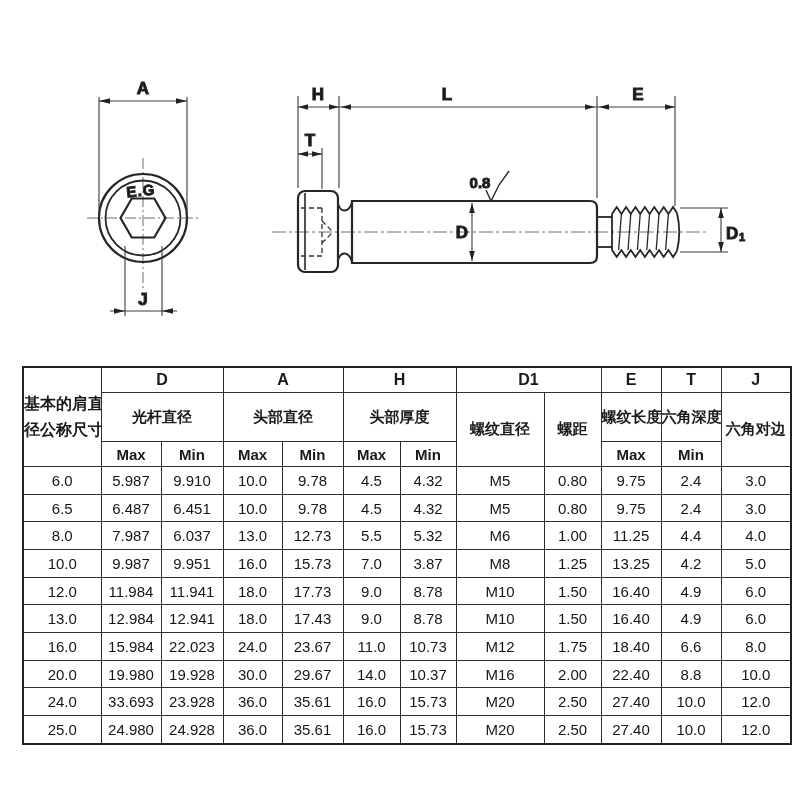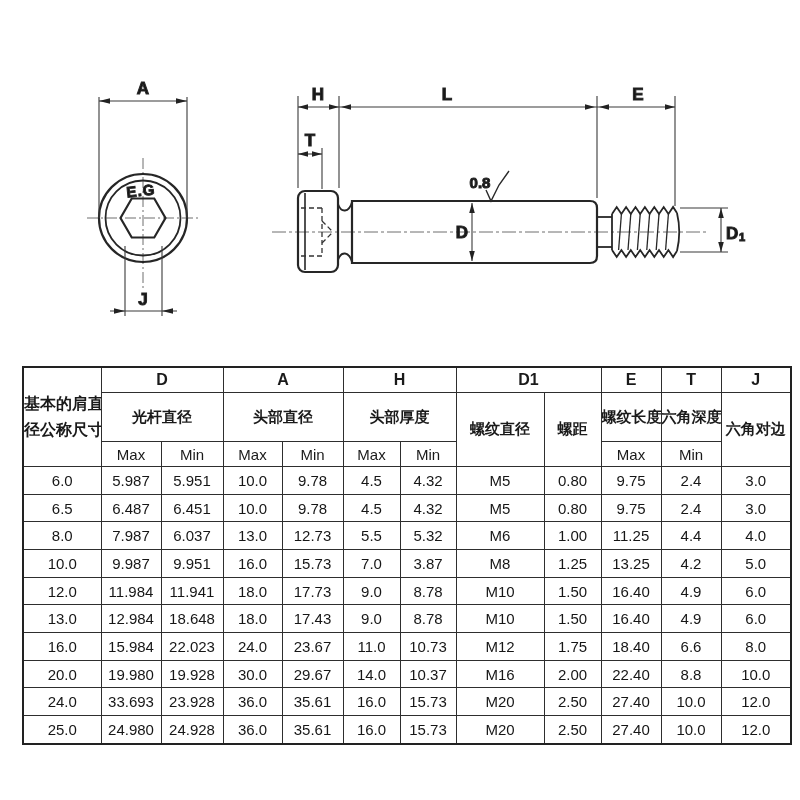--- a/index.html
+++ b/index.html
@@ -13,21 +13,21 @@
   .rough{font-size:15px;font-weight:600;}
 
   table.spec{position:absolute;left:22px;top:366px;width:768px;height:379px;
              border-collapse:collapse;table-layout:fixed;border:2px solid #222;}
   table.spec th,table.spec td{border:1px solid #2e2e2e;text-align:center;vertical-align:middle;
              padding:0;white-space:nowrap;overflow:hidden;}
   tr.r1 th{height:24px;font-size:16px;font-weight:600;}
   tr.r2 th{height:48px;}
   th.cn{font-size:15px;font-weight:700;}
   th.c1{font-size:15px;font-weight:700;line-height:1.6;}
-  tr.r3 th{height:24px;font-size:15px;font-weight:400;}
+  tr.r3 th{height:24px;font-size:15px;font-weight:700;}
   tbody td{font-size:15px;font-weight:400;color:#161616;}
 </style>
 </head>
 <body>
 
 <div class="sheet">
 
   <svg class="drawing" width="800" height="360" viewBox="0 0 800 360">
 
     <g fill="none" stroke="#262626">
@@ -202,21 +202,21 @@
         <th>Max</th>
         <th>Min</th>
         <th>Max</th>
         <th>Min</th>
       </tr>
     </thead>
     <tbody>
         <tr>
           <td>6.0</td>
           <td>5.987</td>
-          <td>5.951</td>
+          <td>9.910</td>
           <td>10.0</td>
           <td>9.78</td>
           <td>4.5</td>
           <td>4.32</td>
           <td>M5</td>
           <td>0.80</td>
           <td>9.75</td>
           <td>2.4</td>
           <td>3.0</td>
         </tr>
@@ -272,21 +272,21 @@
           <td>8.78</td>
           <td>M10</td>
           <td>1.50</td>
           <td>16.40</td>
           <td>4.9</td>
           <td>6.0</td>
         </tr>
         <tr>
           <td>13.0</td>
           <td>12.984</td>
-          <td>18.648</td>
+          <td>12.941</td>
           <td>18.0</td>
           <td>17.43</td>
           <td>9.0</td>
           <td>8.78</td>
           <td>M10</td>
           <td>1.50</td>
           <td>16.40</td>
           <td>4.9</td>
           <td>6.0</td>
         </tr>

